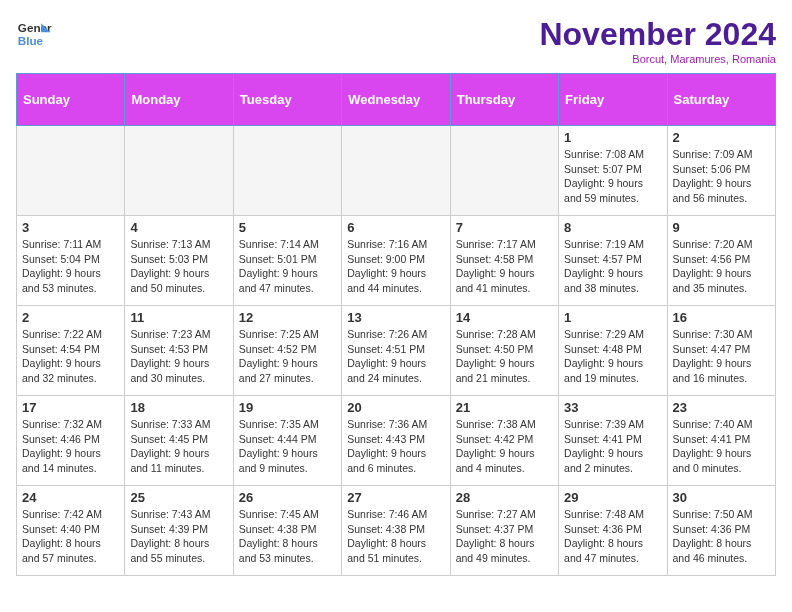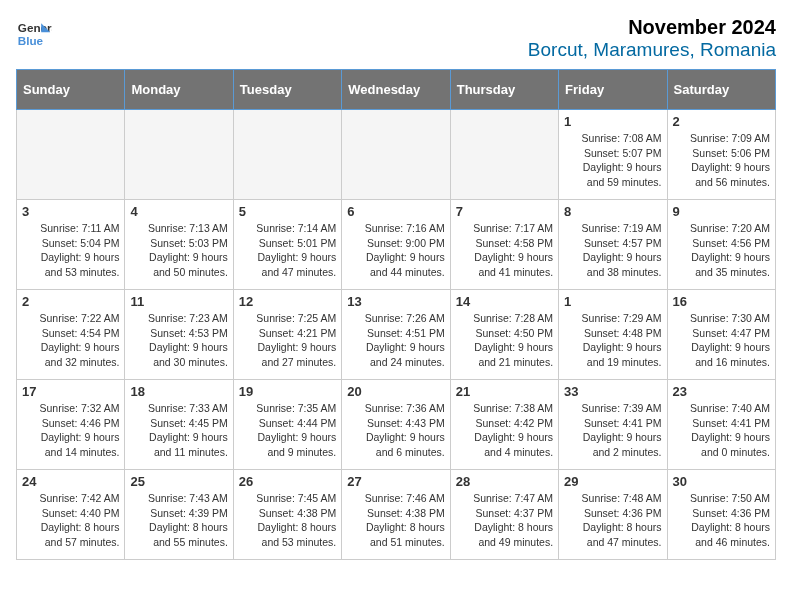--- a/index.html
+++ b/index.html
@@ -22,38 +22,38 @@
       gap: 4px;
     }
     .logo-icon {
       width: 36px;
       height: 36px;
     }
     .title-area {
       text-align: right;
     }
     .month-title {
-      font-size: 20px;
+      font-size: 32px;
       font-weight: bold;
-      color: #000000;
+      color: #4c1d95;
     }
     .location-subtitle {
-      font-size: 19px;
-      color: #0369a1;
+      font-size: 11px;
+      color: #a21caf;
     }
     .calendar-table {
       width: 100%;
       border-collapse: collapse;
       table-layout: fixed;
     }
     .calendar-table th {
-      background: #737373;
+      background: #d946ef;
       color: #fff;
       text-align: left;
-      padding: 12px 6px;
+      padding: 18px 6px;
       font-size: 13px;
       font-weight: bold;
       border: 1px solid #5a9ad5;
     }
     .calendar-table td {
       border: 1px solid #ccc;
       vertical-align: top;
       padding: 4px 5px;
       height: 90px;
       background: #fff;
@@ -66,21 +66,20 @@
     .day-num {
       font-size: 13px;
       font-weight: bold;
       display: block;
       margin-bottom: 2px;
     }
     .day-detail {
       font-size: 10.5px;
       line-height: 1.4;
       color: #333;
-      text-align: right;
     }
   </style>
 </head>
 <body>
 
 <div class="header-area">
   <div class="logo">
     <svg class="logo-icon" viewBox="0 0 40 40">
       <text x="2" y="18" font-size="13" font-weight="bold" fill="#333" font-family="Arial">General</text>
       <text x="2" y="32" font-size="13" font-weight="bold" fill="#4a90d9" font-family="Arial">Blue</text>
@@ -178,21 +177,21 @@
         </td>
         <td>
           <span class="day-num">11</span>
           <div class="day-detail">Sunrise: 7:23 AM
 Sunset: 4:53 PM
 Daylight: 9 hours and 30 minutes.</div>
         </td>
         <td>
           <span class="day-num">12</span>
           <div class="day-detail">Sunrise: 7:25 AM
-Sunset: 4:21 PM
+Sunset: 4:52 PM
 Daylight: 9 hours and 27 minutes.</div>
         </td>
         <td>
           <span class="day-num">13</span>
           <div class="day-detail">Sunrise: 7:26 AM
 Sunset: 4:51 PM
 Daylight: 9 hours and 24 minutes.</div>
         </td>
         <td>
           <span class="day-num">14</span>
@@ -277,21 +276,21 @@
 Daylight: 8 hours and 53 minutes.</div>
         </td>
         <td>
           <span class="day-num">27</span>
           <div class="day-detail">Sunrise: 7:46 AM
 Sunset: 4:38 PM
 Daylight: 8 hours and 51 minutes.</div>
         </td>
         <td>
           <span class="day-num">28</span>
-          <div class="day-detail">Sunrise: 7:47 AM
+          <div class="day-detail">Sunrise: 7:27 AM
 Sunset: 4:37 PM
 Daylight: 8 hours and 49 minutes.</div>
         </td>
         <td>
           <span class="day-num">29</span>
           <div class="day-detail">Sunrise: 7:48 AM
 Sunset: 4:36 PM
 Daylight: 8 hours and 47 minutes.</div>
         </td>
         <td>

